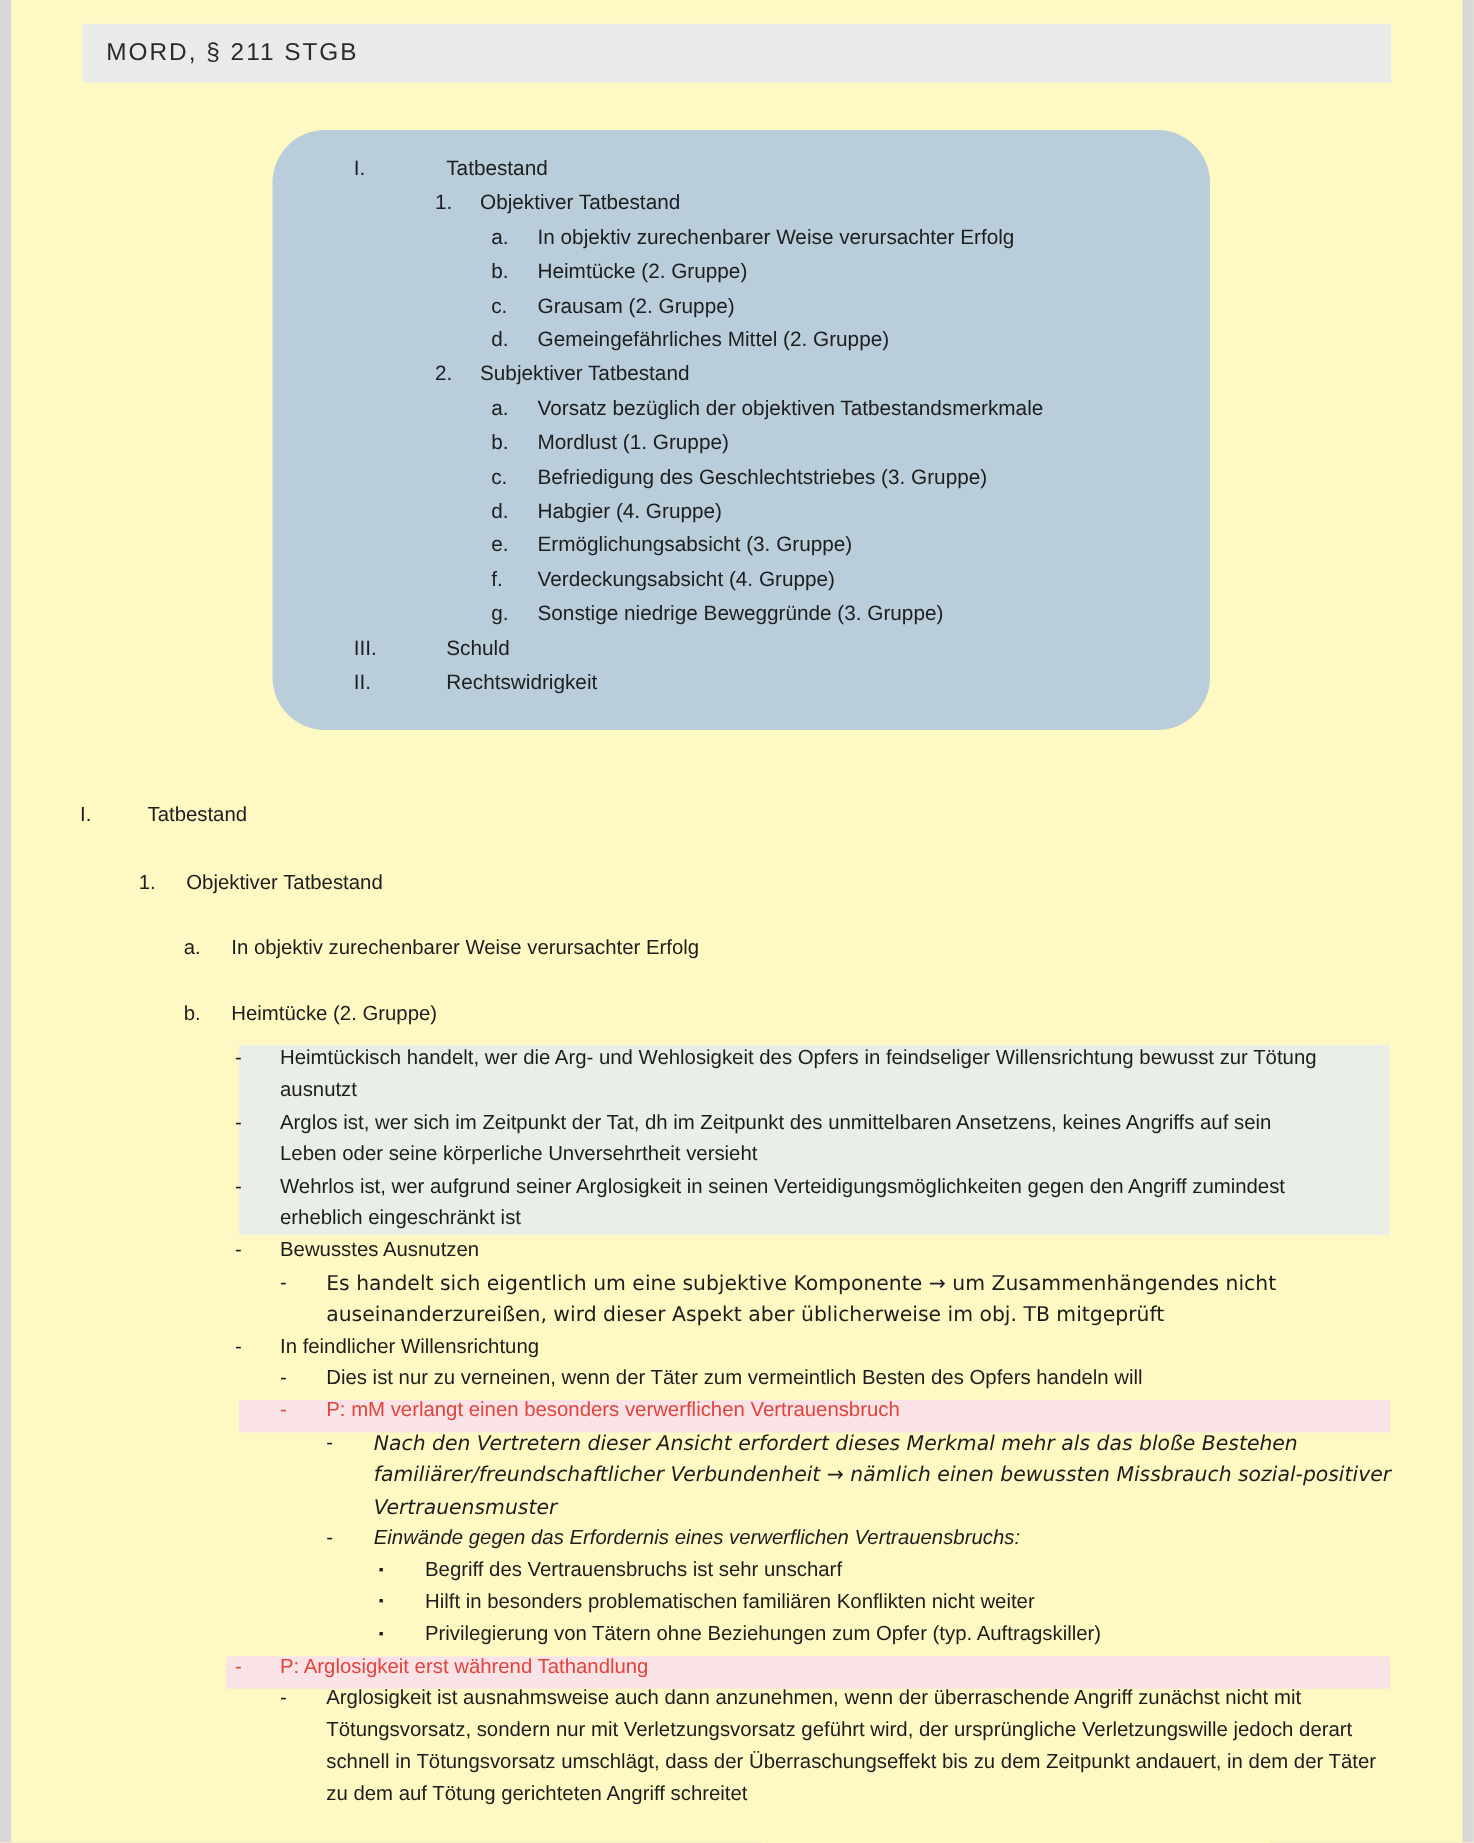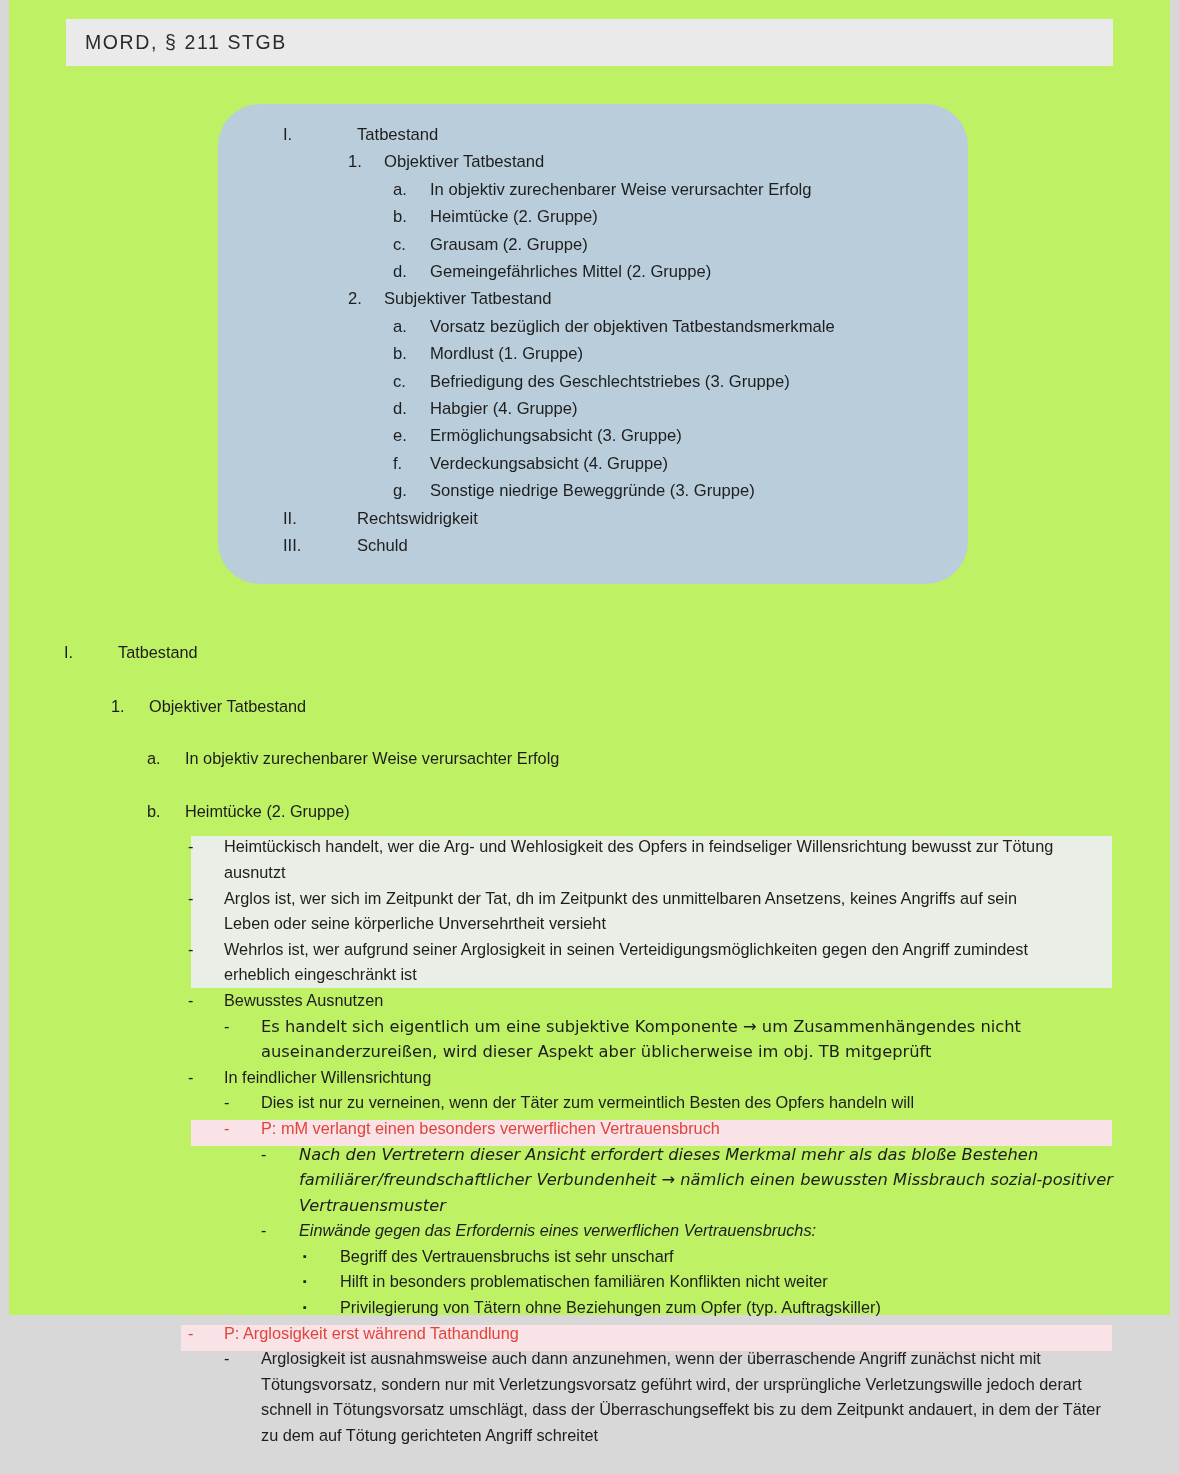--- a/index.html
+++ b/index.html
@@ -12,22 +12,22 @@
     height: 1474px;
     background: #d8d8d8;
     font-family: "Liberation Sans", sans-serif;
     overflow: hidden;
   }
   .page {
     position: absolute;
     left: 9px;
     top: 0;
     width: 1161px;
-    height: 1315px;
-    background: #bef264;
+    height: 1474px;
+    background: #fef9c3;
   }
 
   
   .header-bar {
     position: absolute;
     left: 57px;
     top: 19px;
     width: 1047px;
     height: 47px;
     background: #eaeaea;
@@ -197,26 +197,26 @@
     </div>
     <div class="bb-row lvl-alpha">
       <span class="marker">f.</span>
       <span class="txt">Verdeckungsabsicht (4. Gruppe)</span>
     </div>
     <div class="bb-row lvl-alpha">
       <span class="marker">g.</span>
       <span class="txt">Sonstige niedrige Beweggründe (3. Gruppe)</span>
     </div>
     <div class="bb-row lvl-roman">
+      <span class="marker">III.</span>
+      <span class="txt">Schuld</span>
+    </div>
+    <div class="bb-row lvl-roman">
       <span class="marker">II.</span>
       <span class="txt">Rechtswidrigkeit</span>
-    </div>
-    <div class="bb-row lvl-roman">
-      <span class="marker">III.</span>
-      <span class="txt">Schuld</span>
     </div>
   </div>
 
   <div class="band-green layer-band"></div>
   <div class="band-pink-1 layer-band"></div>
   <div class="band-pink-2 layer-band"></div>
 
   <div class="body layer-text">
 
     <div class="row b-roman">

